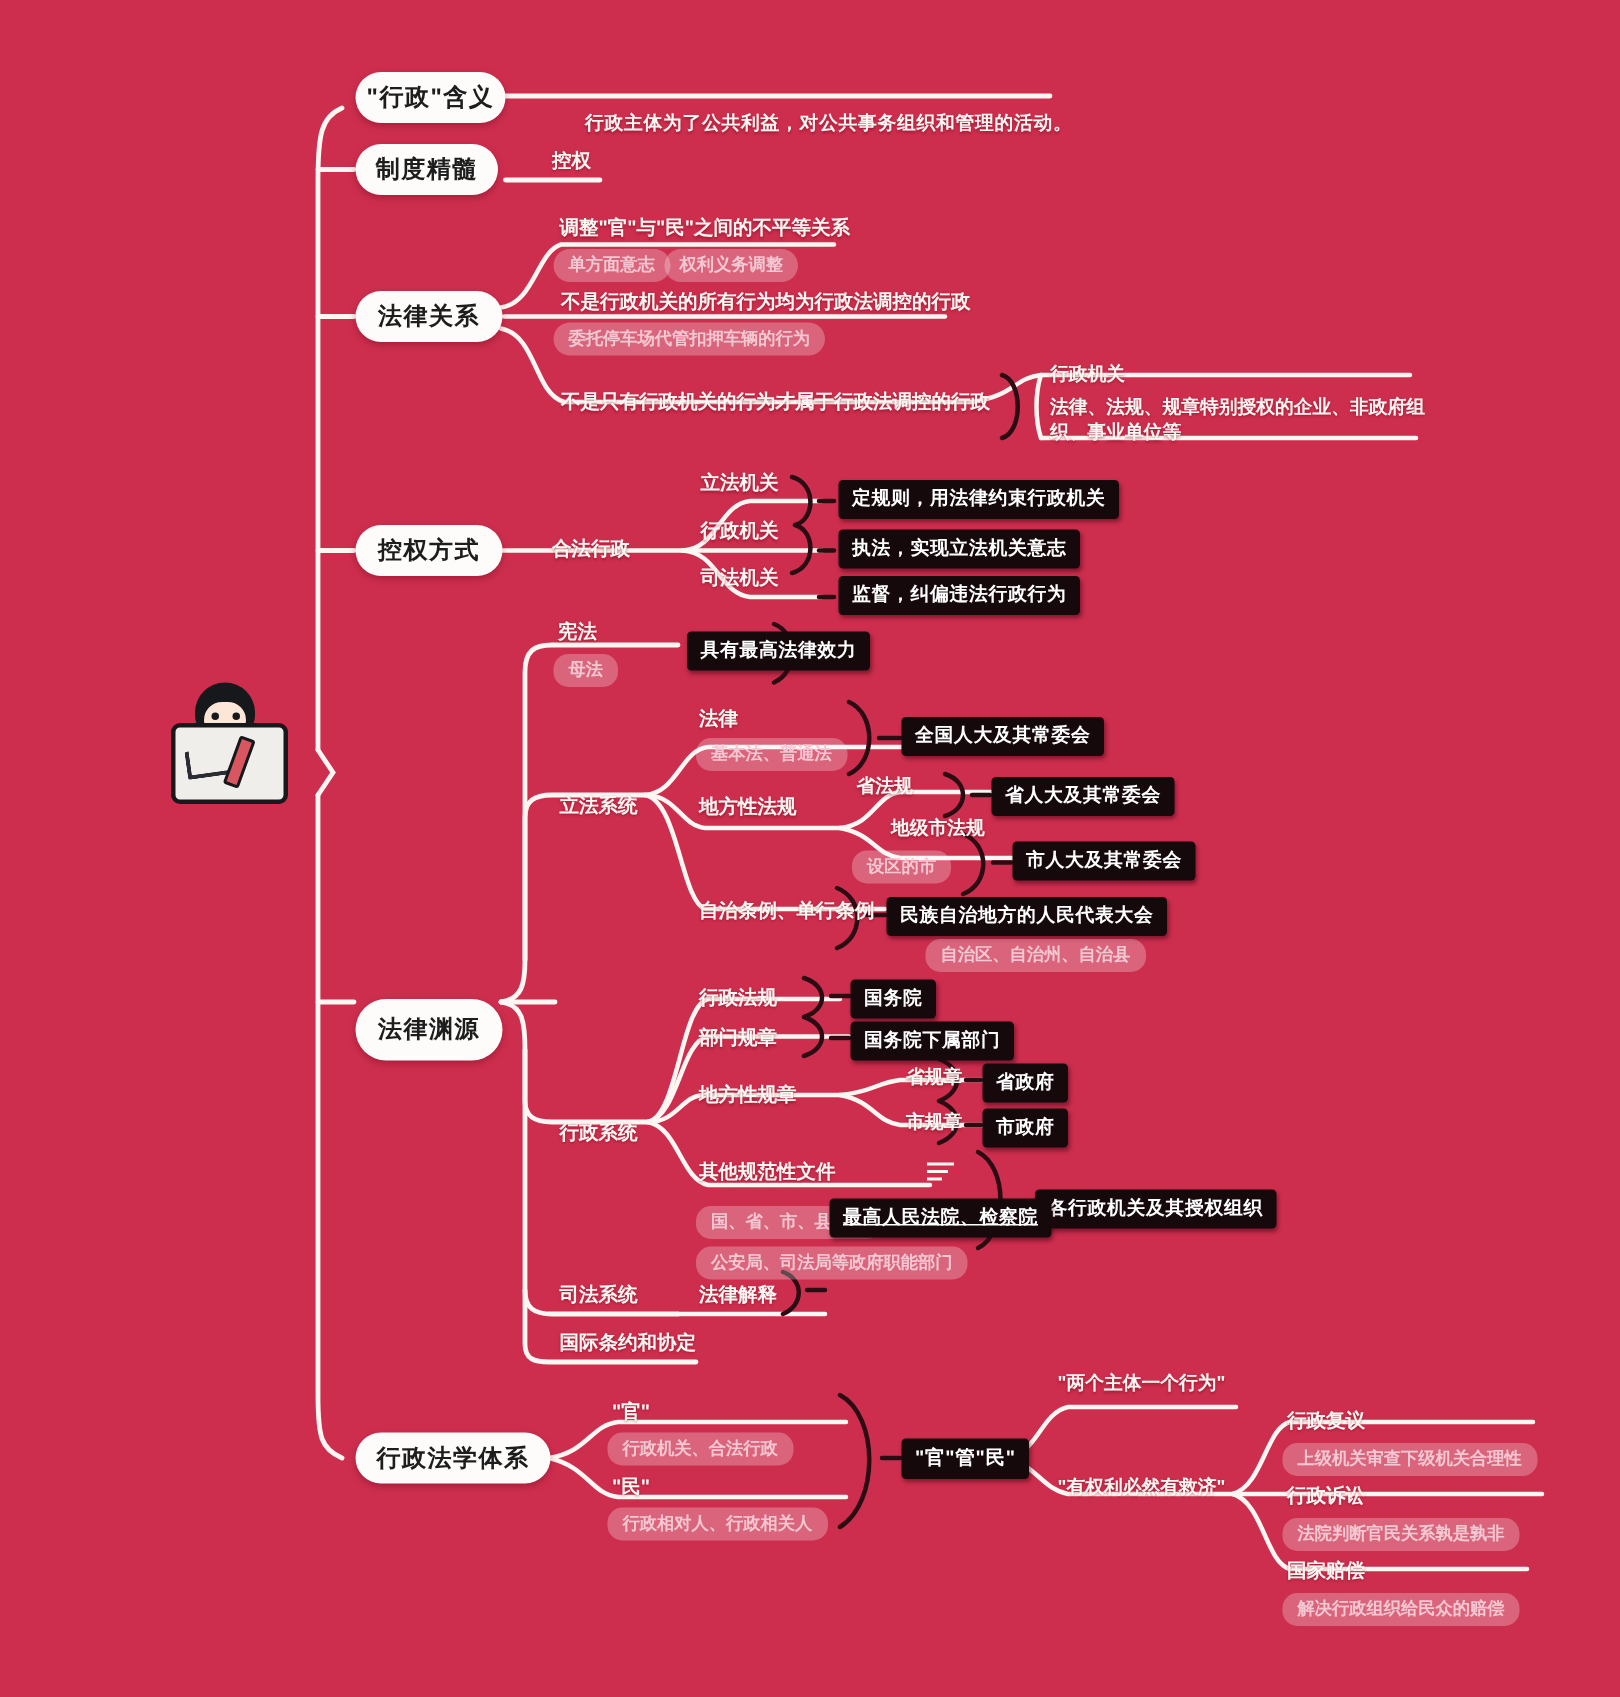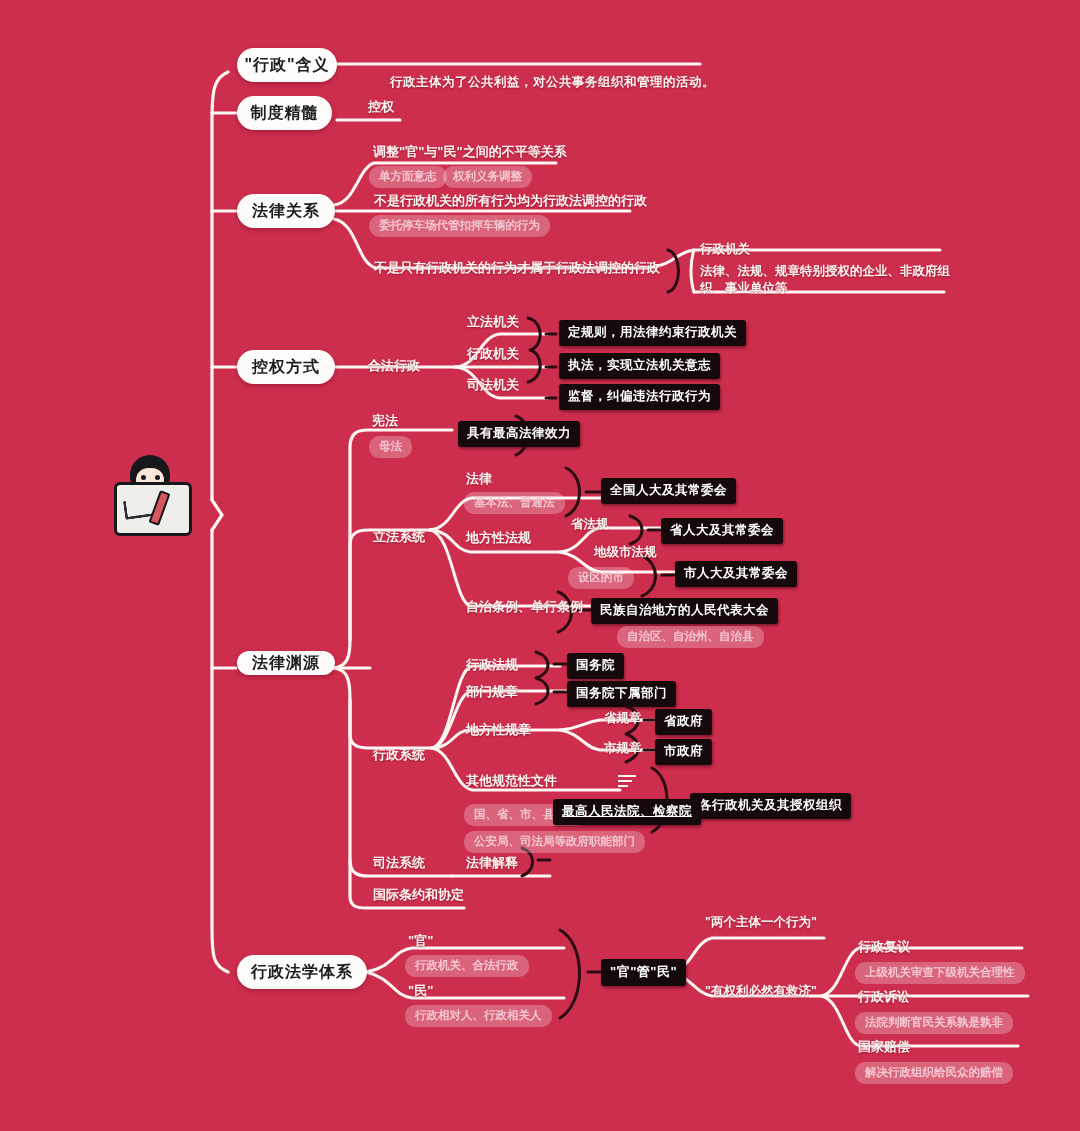--- a/index.html
+++ b/index.html
@@ -218,21 +218,21 @@
       <div class="av-board"></div>
       <div class="av-scribble"></div>
       <div class="av-pencil"></div>
     </div>
   </div>
 
   <div class="main-node" style="left:237px;top:48px;width:100px;height:34px;font-size:16px;">"行政"含义</div>
   <div class="main-node" style="left:237px;top:96px;width:95px;height:34px;font-size:16px;">制度精髓</div>
   <div class="main-node" style="left:237px;top:194px;width:98px;height:34px;font-size:16px;">法律关系</div>
   <div class="main-node" style="left:237px;top:350px;width:98px;height:34px;font-size:16px;">控权方式</div>
-  <div class="main-node" style="left:237px;top:651px;width:98px;height:24px;font-size:16px;">法律渊源</div>
+  <div class="main-node" style="left:237px;top:666px;width:98px;height:41px;font-size:16px;">法律渊源</div>
   <div class="main-node" style="left:237px;top:955px;width:130px;height:34px;font-size:16px;">行政法学体系</div>
 
   <div class="plain" style="left:390px;top:42px;font-size:12.5px;letter-spacing:.5px;margin-top:32px;">行政主体为了公共利益，对公共事务组织和管理的活动。</div>
   <div class="plain" style="left:368px;top:98px;font-size:13px;">控权</div>
 
   <div class="plain" style="left:373px;top:143px;font-size:13px;">调整"官"与"民"之间的不平等关系</div>
   <div class="tag" style="left:369px;top:166px;font-size:11.5px;">单方面意志</div>
   <div class="tag" style="left:443px;top:166px;font-size:11.5px;">权利义务调整</div>
   <div class="plain" style="left:374px;top:192px;font-size:13px;">不是行政机关的所有行为均为行政法调控的行政</div>
   <div class="tag" style="left:369px;top:215px;font-size:11.5px;">委托停车场代管扣押车辆的行为</div>

